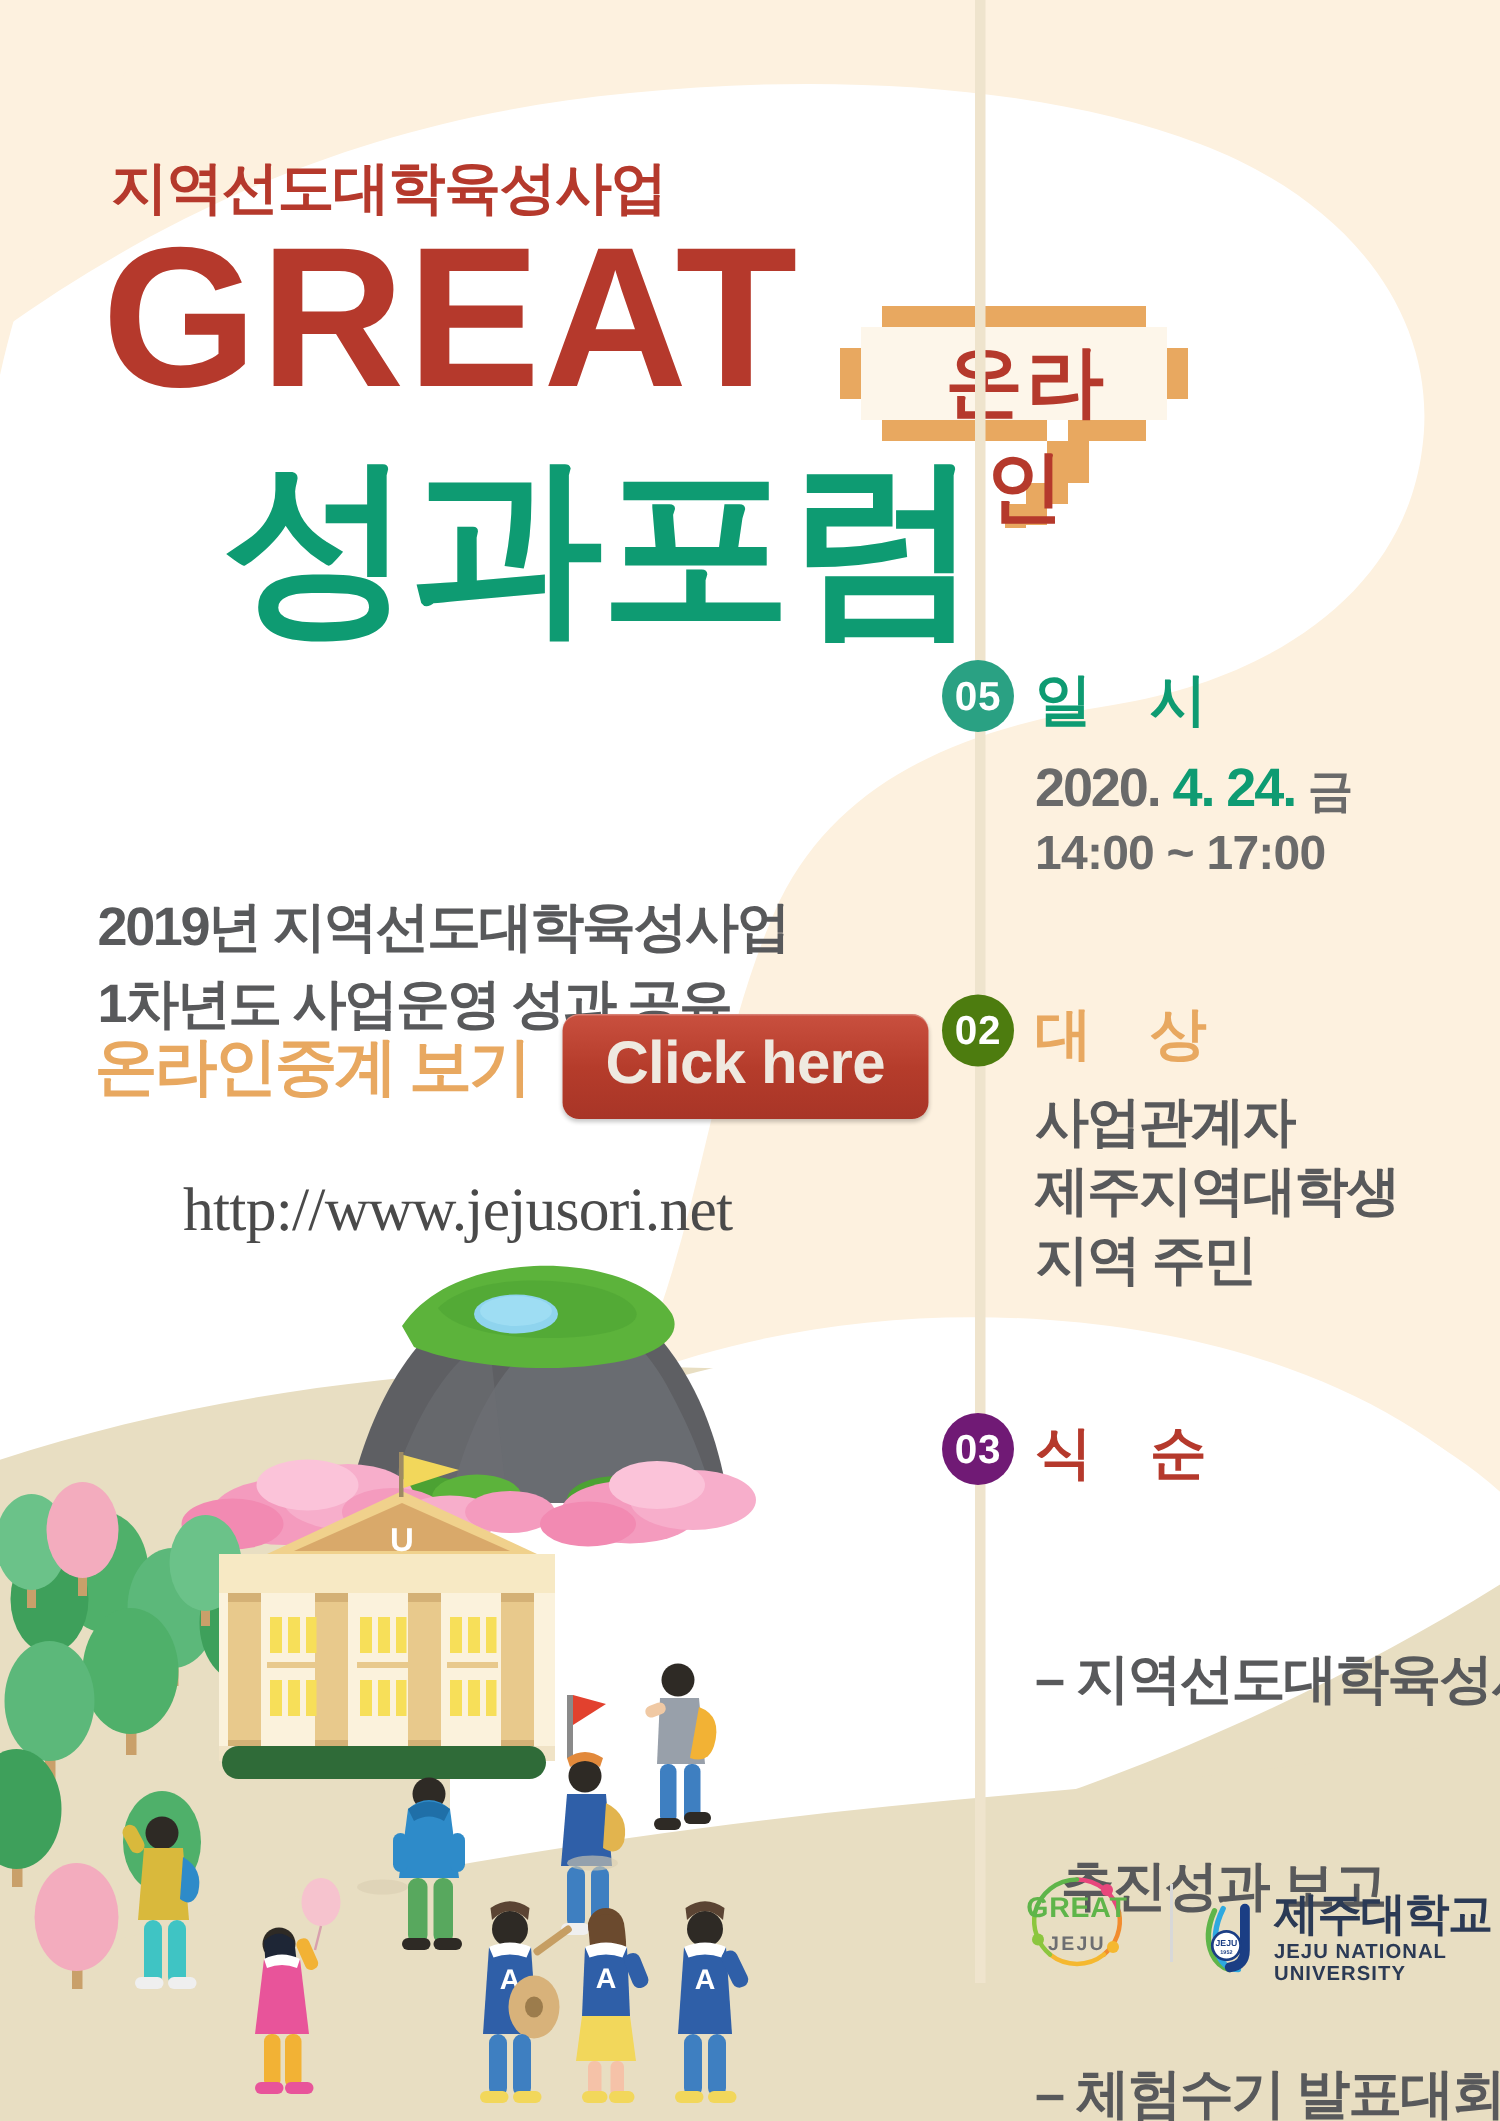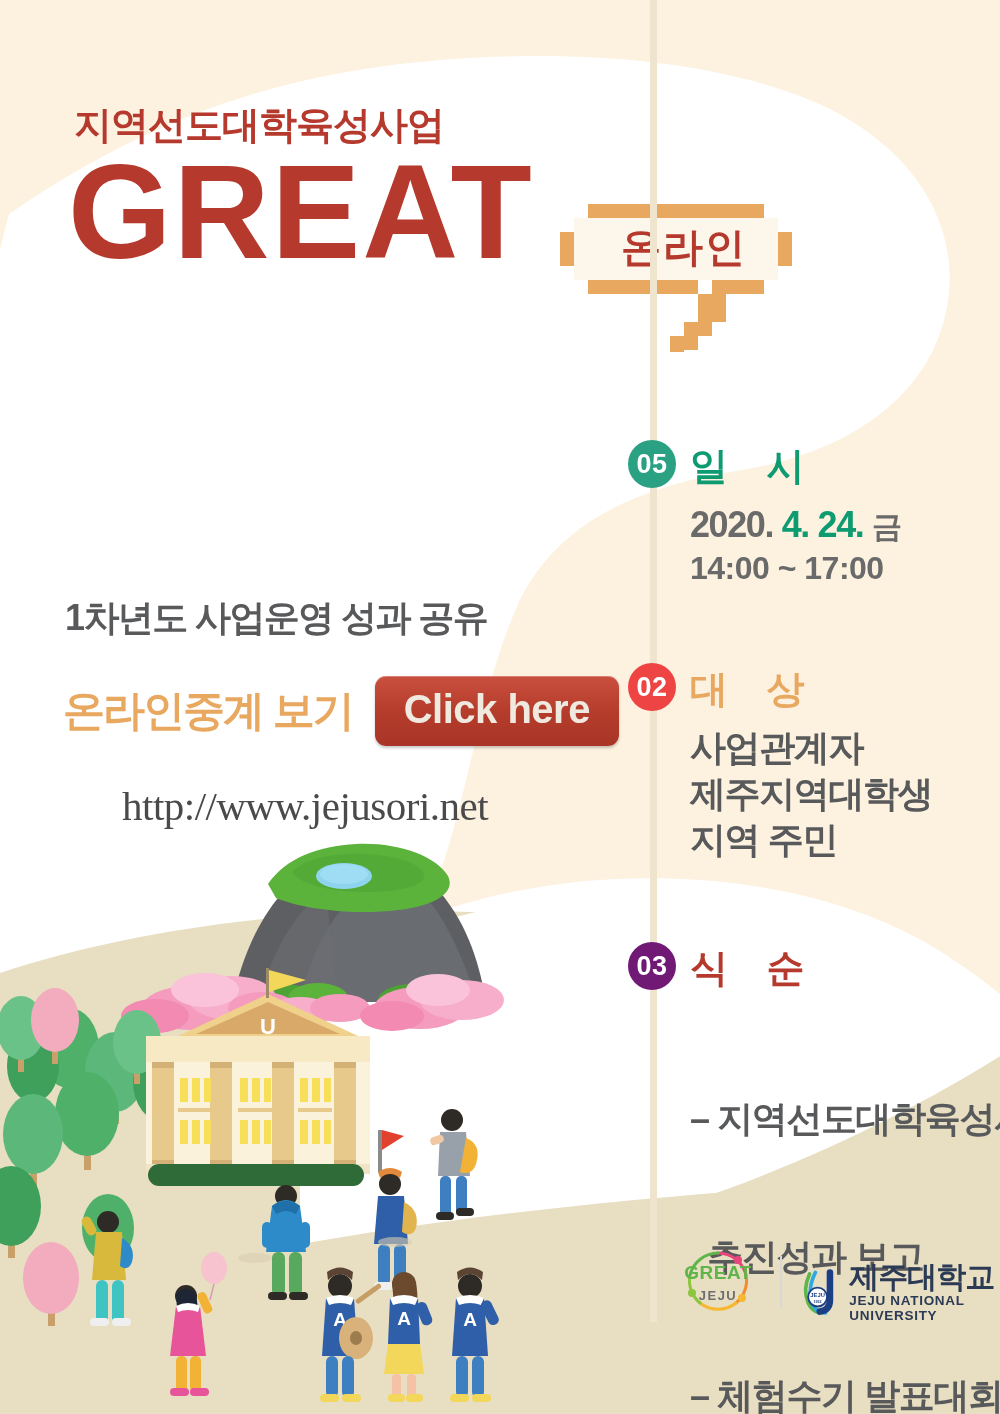--- a/index.html
+++ b/index.html
@@ -33,21 +33,21 @@
     position:absolute; left:148px; top:300px;
     font-size:128px; font-weight:bold; letter-spacing:-2px;
     color:#0E9B72; line-height:1; white-space:nowrap;
   }
 
   
   .bubble-wrap { position:absolute; left:560px; top:196px; width:250px; height:170px; }
   .bubble-text {
     position:absolute; left:44px; top:24px; width:160px;
     text-align:center;
-    font-size:40px; font-weight:bold; letter-spacing:2px;
+    font-size:52px; font-weight:bold; letter-spacing:2px;
     color:#B5392C;
   }
 
   
   .lead {
     position:absolute; left:65px; top:592px;
     font-size:36px; font-weight:bold; letter-spacing:-1.6px;
     color:#58595B; line-height:1.42; white-space:nowrap;
   }
   .watch-row {
@@ -414,20 +414,21 @@
     </g>
 
     <g>
       <ellipse cx="255" cy="1258" rx="17" ry="5" fill="#D8CDB0" opacity="0.6"></ellipse>
       <ellipse cx="395" cy="1242" rx="17" ry="5" fill="#D8CDB0" opacity="0.6"></ellipse>
     </g>
   </svg>
 
   <div class="kicker">지역선도대학육성사업</div>
   <div class="great">GREAT</div>
+  <div class="forum">성과포럼</div>
 
   <div class="bubble-wrap">
     <svg width="250" height="170" viewBox="0 0 250 170">
       <g fill="#E8A860">
         <rect x="28" y="8" width="176" height="14"></rect>
         <rect x="14" y="22" width="14" height="14"></rect>
           <rect x="204" y="22" width="14" height="14"></rect>
         <rect x="0" y="36" width="14" height="34"></rect>
           <rect x="218" y="36" width="14" height="34"></rect>
         <rect x="14" y="70" width="14" height="14"></rect>
@@ -441,20 +442,21 @@
         <rect x="124" y="126" width="14" height="14"></rect>
         <rect x="124" y="140" width="14" height="14"></rect>
         <rect x="110" y="140" width="14" height="16"></rect>
       </g>
       <rect x="14" y="22" width="204" height="62" fill="#FDF6EA"></rect>
     </svg>
     <div class="bubble-text">온라인</div>
   </div>
 
   <div class="lead">
+    <div>2019년 지역선도대학육성사업</div>
     <div>1차년도 사업운영 성과 공유</div>
   </div>
 
   <div class="watch-row">
     <span class="watch-label">온라인중계 보기</span>
     <span class="click-btn">Click here</span>
   </div>
   <div class="url">http://www.jejusori.net</div>
 
   <div class="divider"></div>
@@ -466,21 +468,21 @@
       <div>
         <span class="dim">2020.</span>
         <span class="g">4. 24.</span>
         <span class="dim sub">금</span>
       </div>
       <div class="dim sub" style="font-size:32px;">14:00 ~ 17:00</div>
     </div>
   </div>
 
   <div class="sec" style="top:663px;">
-    <div class="badge" style="background:#ef4444;">02</div>
+    <div class="badge" style="background:#4d7c0f;">02</div>
     <div class="sec-title" style="color:#E8A860;">대 상</div>
     <div class="sec-body">
       <div>사업관계자</div>
       <div>제주지역대학생</div>
       <div>지역 주민</div>
     </div>
   </div>
 
   <div class="sec" style="top:942px;">
     <div class="badge" style="background:#701a75;">03</div>

